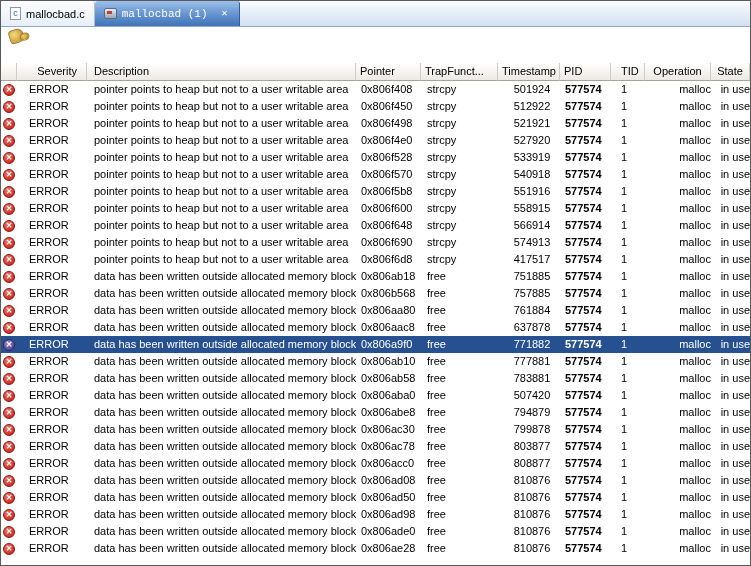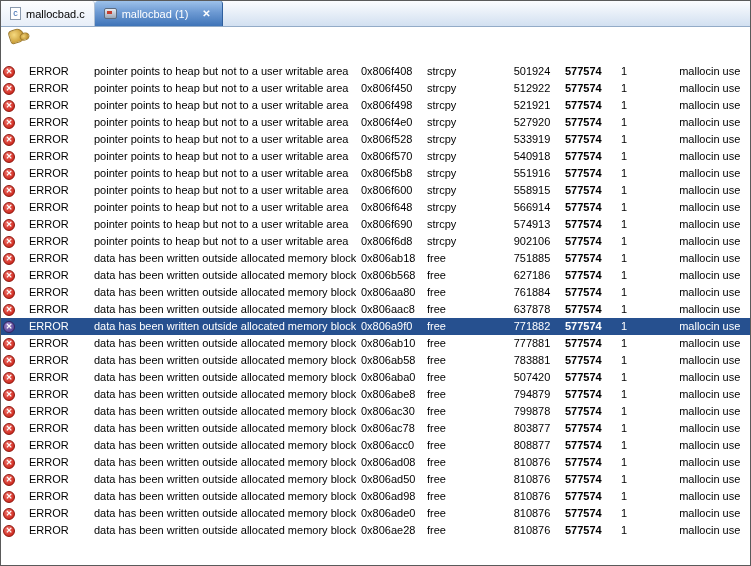--- a/index.html
+++ b/index.html
@@ -37,20 +37,21 @@
     background: linear-gradient(#fdfdfe, #e7eef8);
     border-right: 1px solid #aebfd4;
     border-top-right-radius: 3px;
   }
   .tab.active {
     color: #ffffff;
     background: linear-gradient(#9dc1ea 0%, #6d9ad3 45%, #3f74b8 100%);
     border-top-left-radius: 3px;
     border-top-right-radius: 3px;
     border-right: 1px solid #2f5f9e;
+    font-family: Liberation Mono, monospace;
   }
   .c-file-icon {
     display: inline-block;
     width: 11px; height: 13px;
     background: #ffffff;
     border: 1px solid #8a99ad;
     color: #2b5fa8;
     font-size: 9px;
     line-height: 11px;
     text-align: center;
@@ -157,21 +158,21 @@
     display: inline-block;
   }
   .c-sev   { padding-left: 12px; }
   .c-desc  { padding-left: 7px; }
   .c-ptr   { padding-left: 5px; }
   .c-trap  { padding-left: 6px; }
   .c-ts    { padding-left: 6px; text-align: center; }
   .c-pid   { padding-left: 5px; font-weight: bold; }
   .c-tid   { padding-left: 10px; }
   .c-op    { text-align: right; }
-  .c-state { text-align: left; }
+  .c-state { text-align: right; }
 
   .row.selected { background: #26508f; color: #ffffff; }
   .row.selected .err-icon {
     background: radial-gradient(circle at 35% 30%, #9a85c8, #5b4697 75%);
     border-color: #33255e;
   }
 </style>
 </head>
 <body>
 
@@ -186,20 +187,32 @@
       <span class="mem-icon"></span>
       <span>mallocbad (1)</span>
       <span class="tab-close">✕</span>
     </div>
   </div>
 
   <div class="toolbar-strip">
     <span class="gold-icon"></span>
   </div>
 
+  <div class="grid-header">
+    <div class="hcell"></div>
+    <div class="hcell h-sev">Severity</div>
+    <div class="hcell h-desc">Description</div>
+    <div class="hcell">Pointer</div>
+    <div class="hcell">TrapFunct...</div>
+    <div class="hcell">Timestamp</div>
+    <div class="hcell">PID</div>
+    <div class="hcell h-tid">TID</div>
+    <div class="hcell h-op">Operation</div>
+    <div class="hcell h-state">State</div>
+  </div>
 
   <div class="rows" id="rows">
       <div class="row">
       <div class="cell c-iconcol">
         <span class="err-icon">✕</span>
       </div>
       <div class="cell c-sev">ERROR</div>
       <div class="cell c-desc">pointer points to heap but not to a user writable area</div>
       <div class="cell c-ptr">0x806f408</div>
       <div class="cell c-trap">strcpy</div>
@@ -336,21 +349,21 @@
       <div class="cell c-state">in use</div>
     </div>
       <div class="row">
       <div class="cell c-iconcol">
         <span class="err-icon">✕</span>
       </div>
       <div class="cell c-sev">ERROR</div>
       <div class="cell c-desc">pointer points to heap but not to a user writable area</div>
       <div class="cell c-ptr">0x806f6d8</div>
       <div class="cell c-trap">strcpy</div>
-      <div class="cell c-ts">902106</div>
+      <div class="cell c-ts">417517</div>
       <div class="cell c-pid">577574</div>
       <div class="cell c-tid">1</div>
       <div class="cell c-op">malloc</div>
       <div class="cell c-state">in use</div>
     </div>
       <div class="row">
       <div class="cell c-iconcol">
         <span class="err-icon">✕</span>
       </div>
       <div class="cell c-sev">ERROR</div>
@@ -364,21 +377,21 @@
       <div class="cell c-state">in use</div>
     </div>
       <div class="row">
       <div class="cell c-iconcol">
         <span class="err-icon">✕</span>
       </div>
       <div class="cell c-sev">ERROR</div>
       <div class="cell c-desc">data has been written outside allocated memory block</div>
       <div class="cell c-ptr">0x806b568</div>
       <div class="cell c-trap">free</div>
-      <div class="cell c-ts">627186</div>
+      <div class="cell c-ts">757885</div>
       <div class="cell c-pid">577574</div>
       <div class="cell c-tid">1</div>
       <div class="cell c-op">malloc</div>
       <div class="cell c-state">in use</div>
     </div>
       <div class="row">
       <div class="cell c-iconcol">
         <span class="err-icon">✕</span>
       </div>
       <div class="cell c-sev">ERROR</div>

